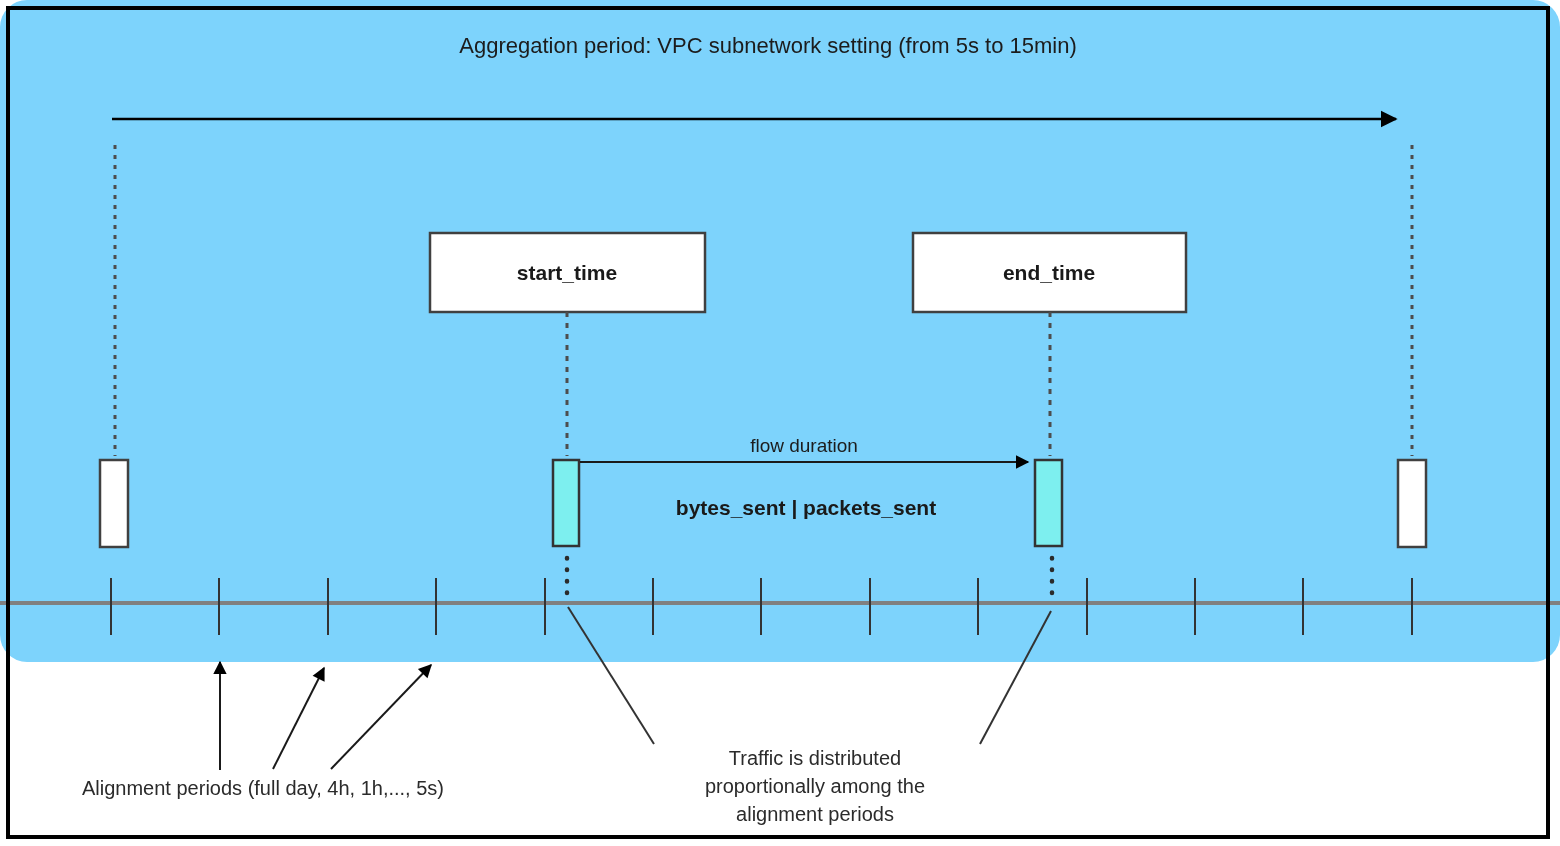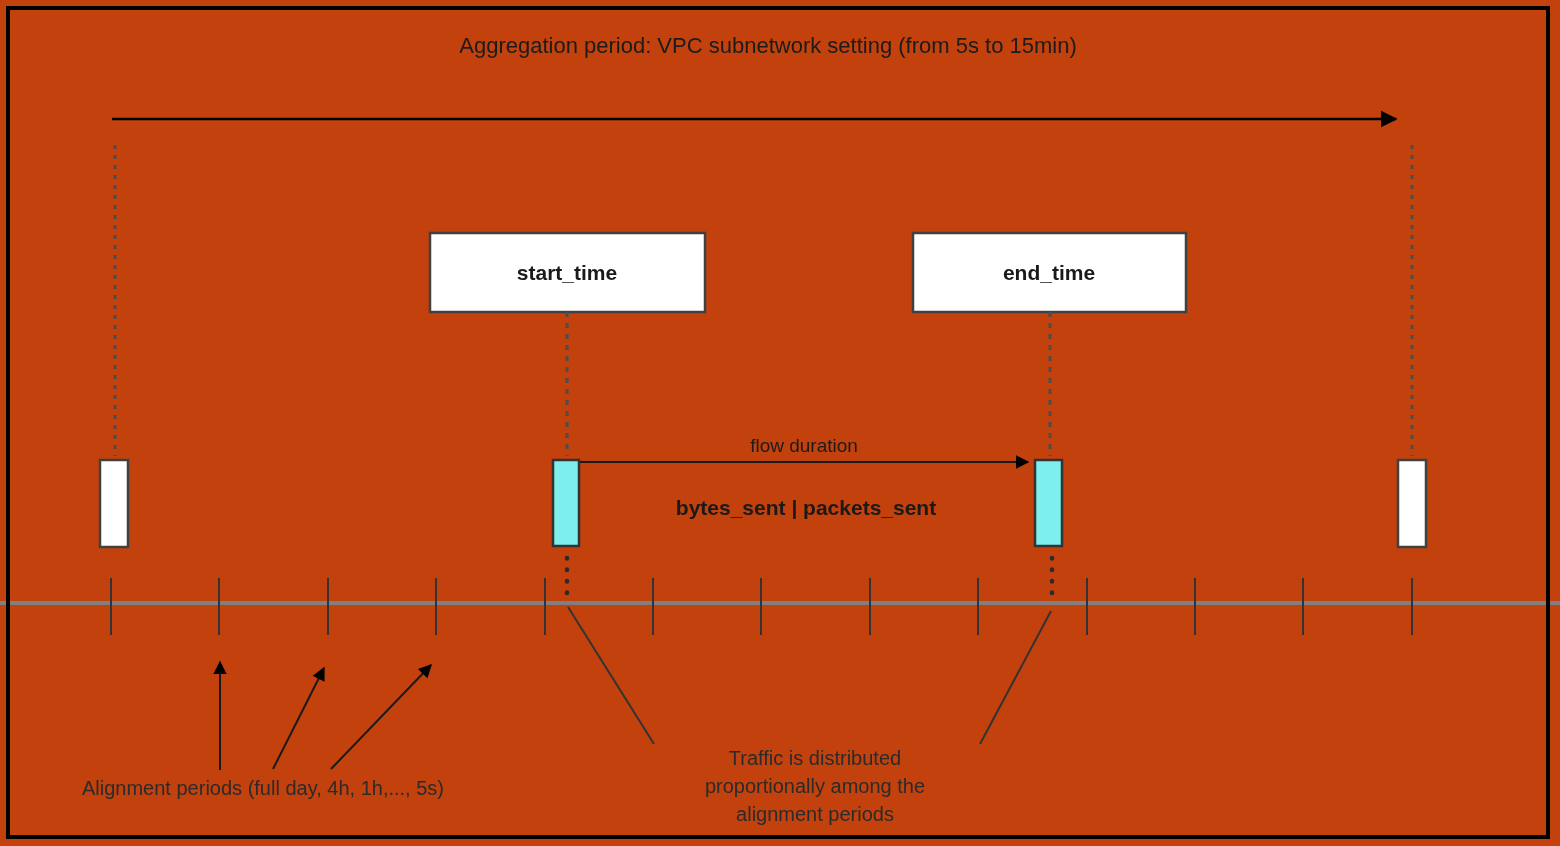--- a/index.html
+++ b/index.html
@@ -7,22 +7,23 @@
     padding: 0;
     background: #ffffff;
     width: 1560px;
     height: 846px;
     overflow: hidden;
     font-family: "Liberation Sans", sans-serif;
   }
   .canvas {
     position: relative;
     width: 1560px;
-    height: 846px;
-    background: #c2410c;
+    height: 662px;
+    background: #7dd3fc;
+    border-radius: 27px;
   }
   svg { display: block; }
 
   .title-text {
     font-size: 22px;
     fill: #1c1c1c;
     text-anchor: middle;
   }
   .box-label {
     font-size: 21px;

